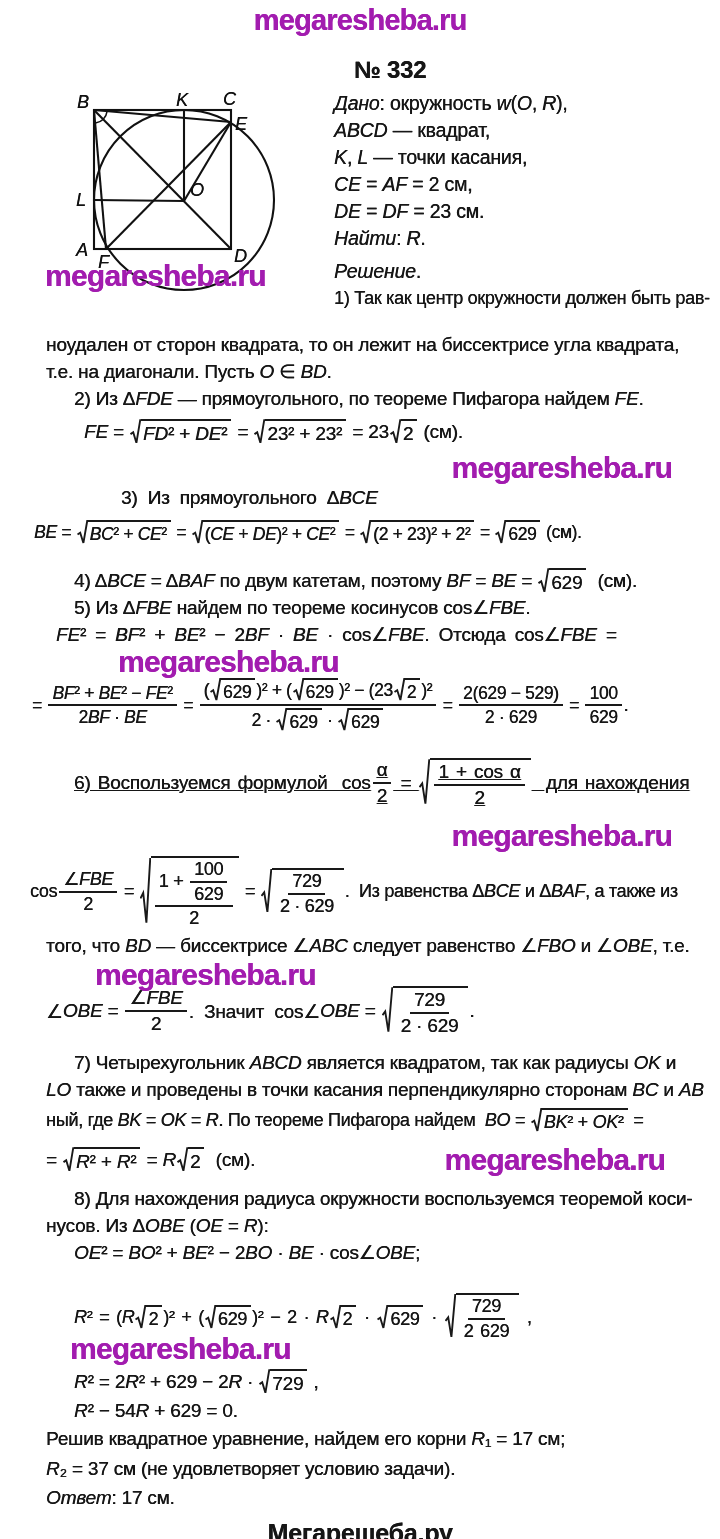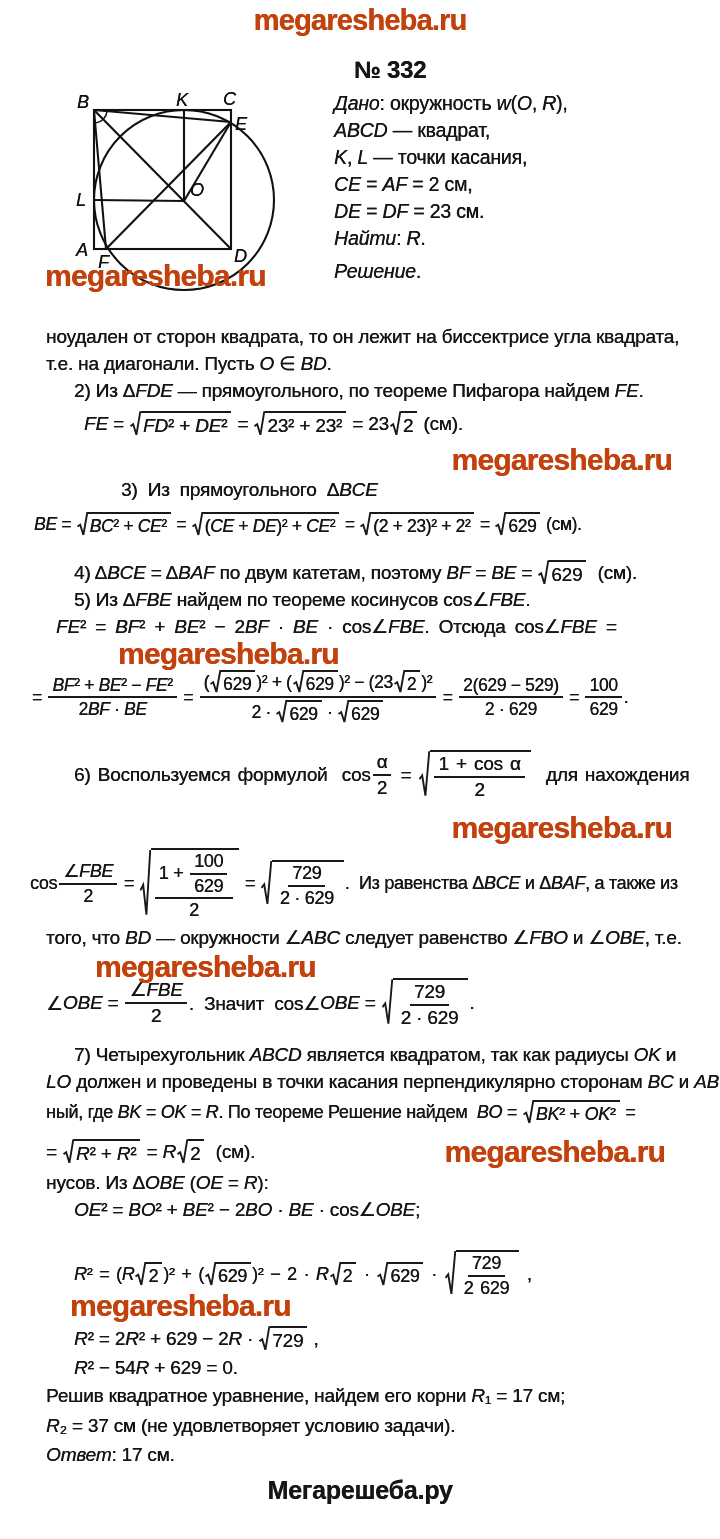--- a/index.html
+++ b/index.html
@@ -7,21 +7,21 @@
     position:relative;
     width:720px;height:1539px;
     background:#fff;
     overflow:hidden;
     font-family:"Liberation Sans","DejaVu Sans",sans-serif;
     color:#161616;
     text-shadow:0.35px 0 0 currentColor; 
     letter-spacing:-0.2px;
   }
   
-  .wm{font-weight:700;font-size:30px;line-height:32px;letter-spacing:-0.8px;color:#c2410c;}
+  .wm{font-weight:700;font-size:30px;line-height:32px;letter-spacing:-0.8px;color:#a21caf;}
   .wm-header{text-align:center;padding-top:4px;font-size:29px;}
   .probnum{margin-top:20px;text-align:center;font-weight:700;font-size:24px;transform:translateX(30px);}
   .wm-abs{position:absolute;left:45px;top:260px;}
   .wm-right{text-align:right;padding-right:48px;margin-top:2px;}
   .wm-left5{padding-left:118px;margin-top:-2px;}
   .wm-left7{padding-left:95px;}
   .wm-left9{padding-left:70px;margin-top:-16px;position:relative;z-index:2;}
   .footer{margin-top:8px;text-align:center;font-weight:700;font-size:25px;}
   
   .top-row{display:flex;margin-top:6px;}
@@ -43,21 +43,21 @@
   .pl30{padding-left:30px;}
   .tight{font-size:17.5px;letter-spacing:-0.35px;}
   .tight18{font-size:18px;letter-spacing:-0.3px;}
   .ws2{word-spacing:2px;}
   .ws4{word-spacing:4px;}
   .ws5{word-spacing:5px;margin-left:47px;}
   .mt2{margin-top:2px;}.mt4{margin-top:19px;}.mt6{margin-top:6px;}.mt8{margin-top:8px;}
   .mt10{margin-top:10px;}.mt14{margin-top:14px;}.mt16{margin-top:16px;}
   .neg6{margin-top:-6px;}.neg8{margin-top:-8px;}
   .h36{min-height:36px;}.h42{min-height:42px;}.h34{min-height:34px;}
-  .h58{min-height:58px;}.h66{min-height:66px;}.h80{min-height:80px;}
+  .h58{min-height:58px;text-decoration:underline;}.h66{min-height:66px;}.h80{min-height:80px;}
   .h56{min-height:56px;}.h64{min-height:64px;}.h30{min-height:30px;}
   .row-split{display:flex;align-items:center;justify-content:space-between;padding-right:55px;}
   
   .mrow{display:inline-flex;align-items:center;flex-wrap:nowrap;}
   .mt,.mi{white-space:pre;}
   .mi{font-style:italic;}
   .frac{display:inline-flex;flex-direction:column;align-items:center;vertical-align:middle;margin:0 2px;line-height:1.05;}
   .frac>.num{border-bottom:2px solid #191919;padding:0 4px 2px;justify-content:center;}
   .frac>.den{padding:2px 4px 0;justify-content:center;}
   .sqrt{display:inline-flex;align-items:stretch;margin:0 1px;}
@@ -146,20 +146,25 @@
             <span class="mi">R</span>
             <span class="mt">.</span>
           </span>
         </div>
       <div class="gline reshen">
           <span class="mrow">
             <span class="mi">Решение</span>
             <span class="mt">.</span>
           </span>
         </div>
+      <div class="gline tight2">
+          <span class="mrow">
+            <span class="mt">1) Так как центр окружности должен быть рав-</span>
+          </span>
+        </div>
     </div>
   </div>
 
   <div class="wm wm-abs">megaresheba.ru</div>
 
   <div class="mline mt4">
       <span class="mrow">
         <span class="mt">ноудален от сторон квадрата, то он лежит на биссектрисе угла квадрата,</span>
       </span>
     </div>
@@ -513,21 +518,21 @@
         <span class="mi">BCE</span>
         <span class="mt"> и Δ</span>
         <span class="mi">BAF</span>
         <span class="mt">, а также из</span>
       </span>
     </div>
   <div class="mline">
       <span class="mrow">
         <span class="mt">того, что </span>
         <span class="mi">BD</span>
-        <span class="mt"> — окружности ∠</span>
+        <span class="mt"> — биссектрисе ∠</span>
         <span class="mi">ABC</span>
         <span class="mt"> следует равенство ∠</span>
         <span class="mi">FBO</span>
         <span class="mt"> и ∠</span>
         <span class="mi">OBE</span>
         <span class="mt">, т.е.</span>
       </span>
     </div>
 
   <div class="wm wm-left7">megaresheba.ru</div>
@@ -573,35 +578,35 @@
         <span class="mt">7) Четырехугольник </span>
         <span class="mi">ABCD</span>
         <span class="mt"> является квадратом, так как радиусы </span>
         <span class="mi">OK</span>
         <span class="mt"> и</span>
       </span>
     </div>
   <div class="mline">
       <span class="mrow">
         <span class="mi">LO</span>
-        <span class="mt"> должен и проведены в точки касания перпендикулярно сторонам </span>
+        <span class="mt"> также и проведены в точки касания перпендикулярно сторонам </span>
         <span class="mi">BC</span>
         <span class="mt"> и </span>
         <span class="mi">AB</span>
       </span>
     </div>
   <div class="mline h34 tight18">
       <span class="mrow">
         <span class="mt">ный, где </span>
         <span class="mi">BK</span>
         <span class="mt"> = </span>
         <span class="mi">OK</span>
         <span class="mt"> = </span>
         <span class="mi">R</span>
-        <span class="mt">. По теореме Решение найдем  </span>
+        <span class="mt">. По теореме Пифагора найдем  </span>
         <span class="mi">BO</span>
         <span class="mt"> = </span>
         <span class="sqrt">
           <svg viewBox="0 0 11 24" preserveAspectRatio="none" class="rad">
             <path d="M0.5,14 L3.2,12.2 L6.4,22 L10.2,1 L11,1" vector-effect="non-scaling-stroke"></path>
           </svg>
           <span class="mrow radicand">
             <span class="mi">BK</span>
             <span class="mt">² + </span>
             <span class="mi">OK</span>
@@ -636,20 +641,25 @@
             <span class="mrow radicand">
               <span class="mt">2</span>
             </span>
           </span>
           <span class="mt">  (см).</span>
         </span>
       </span>
     <span class="wm">megaresheba.ru</span>
   </div>
 
+  <div class="mline ind mt8">
+      <span class="mrow">
+        <span class="mt">8) Для нахождения радиуса окружности воспользуемся теоремой коси-</span>
+      </span>
+    </div>
   <div class="mline">
       <span class="mrow">
         <span class="mt">нусов. Из Δ</span>
         <span class="mi">OBE</span>
         <span class="mt"> (</span>
         <span class="mi">OE</span>
         <span class="mt"> = </span>
         <span class="mi">R</span>
         <span class="mt">):</span>
       </span>

